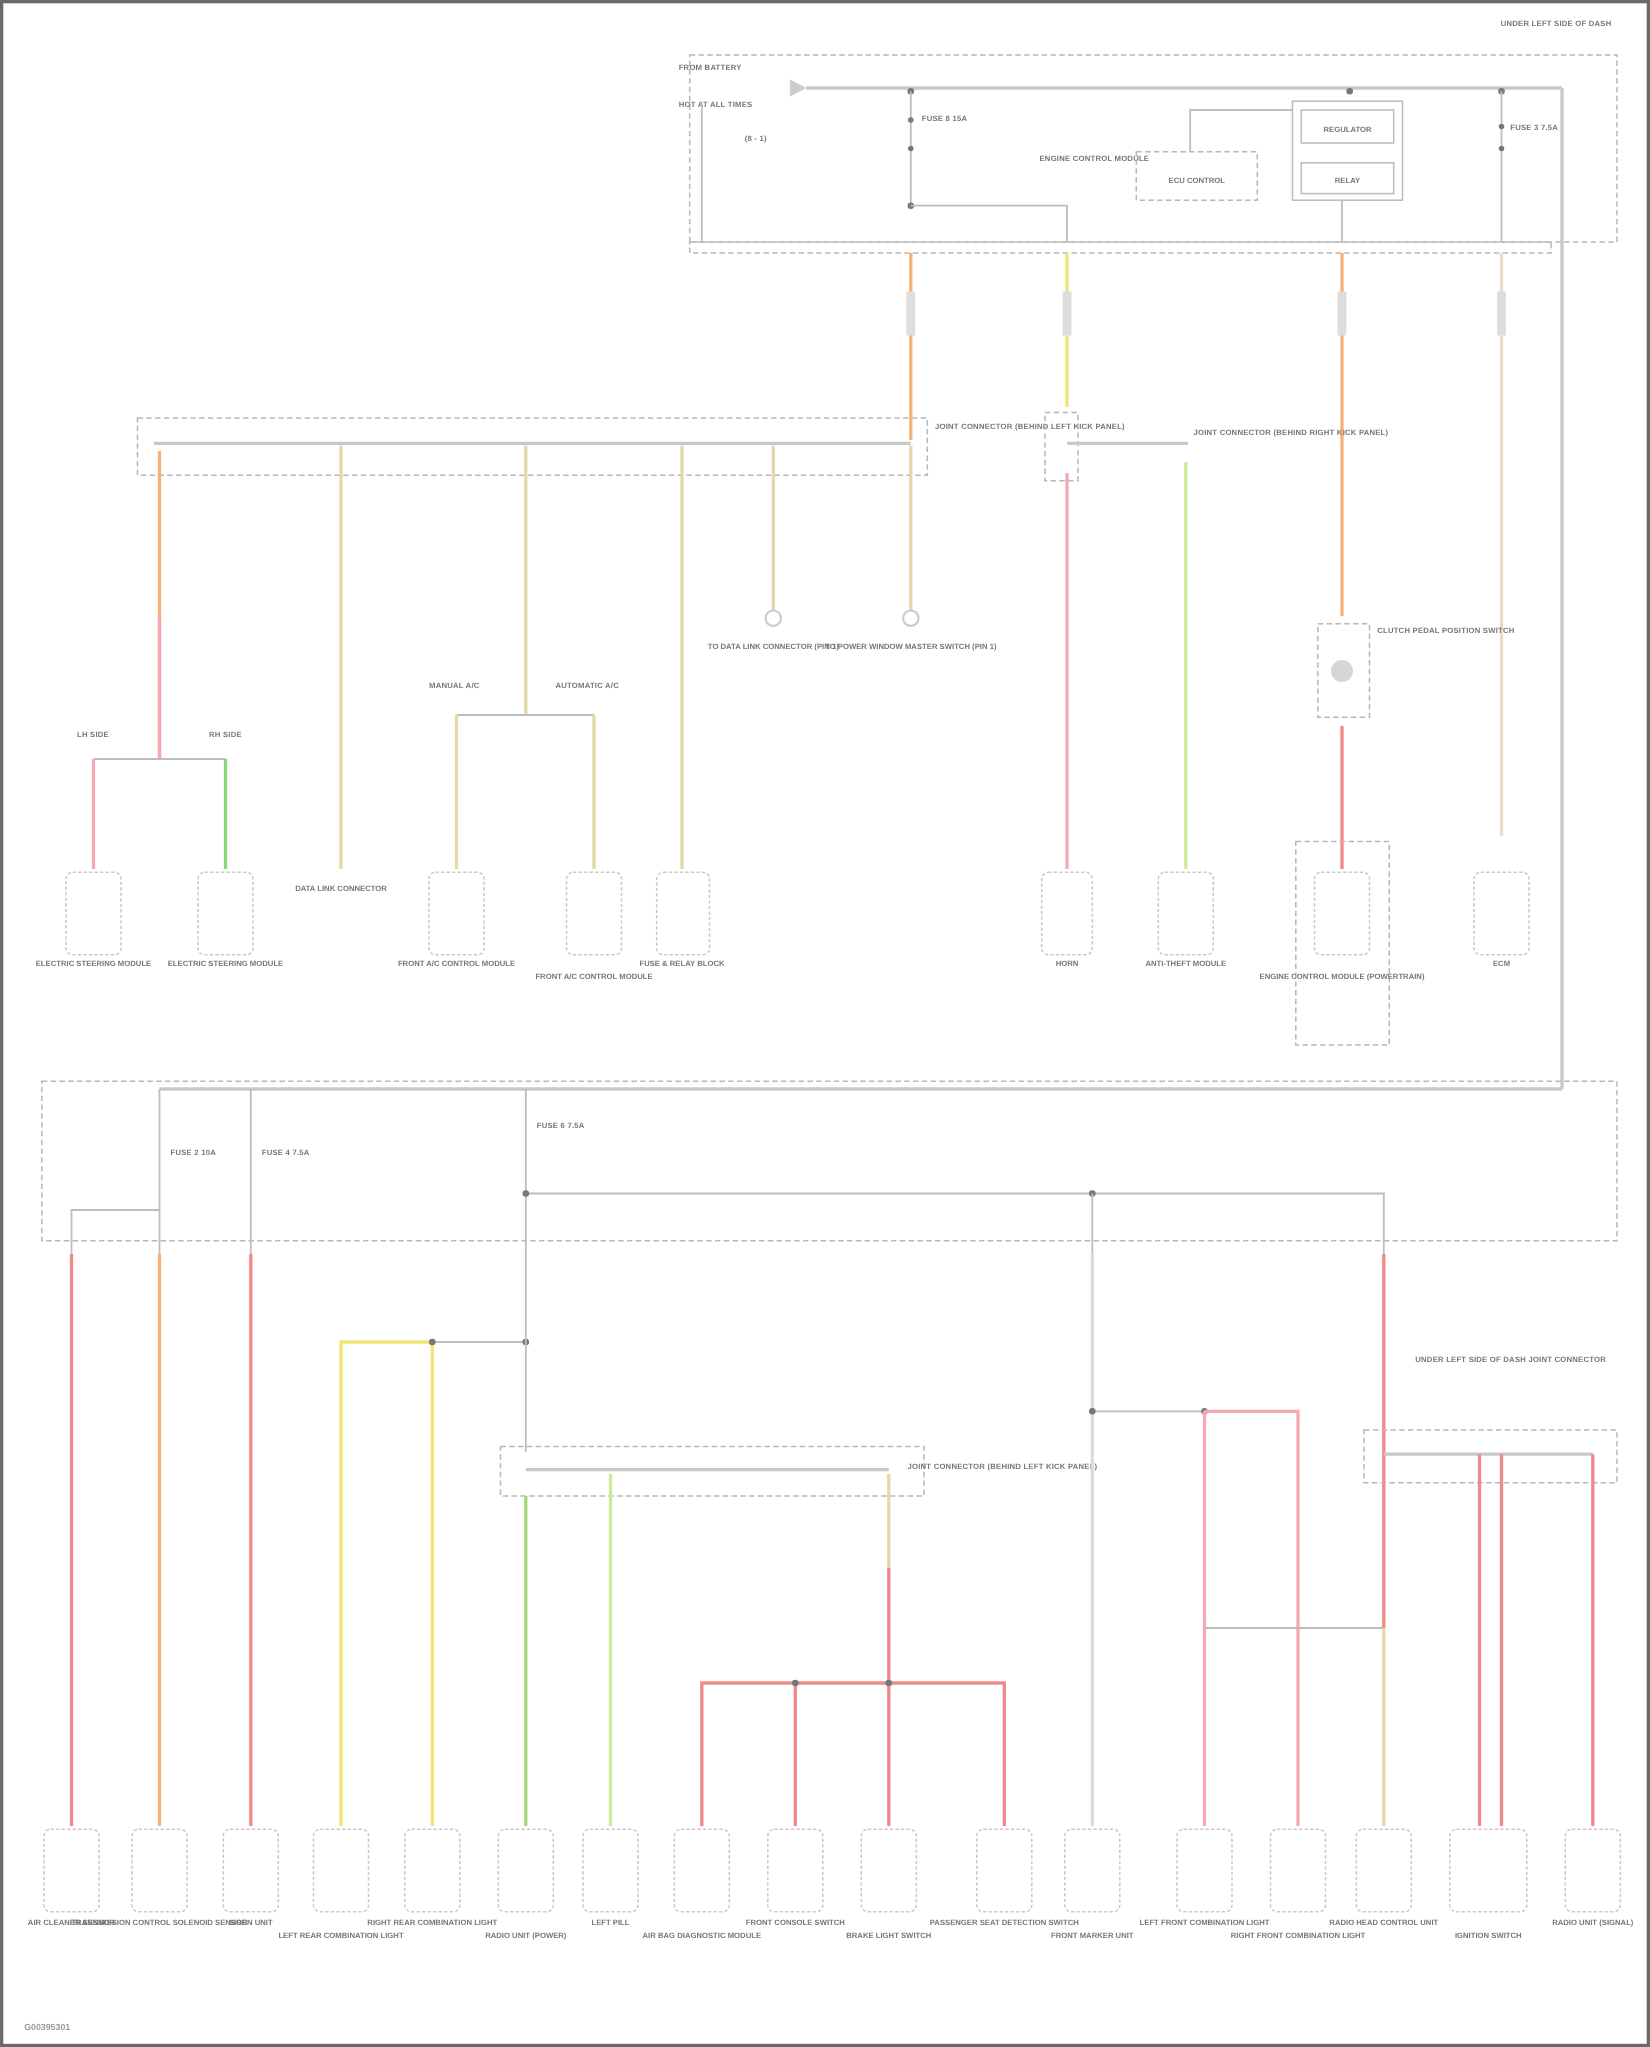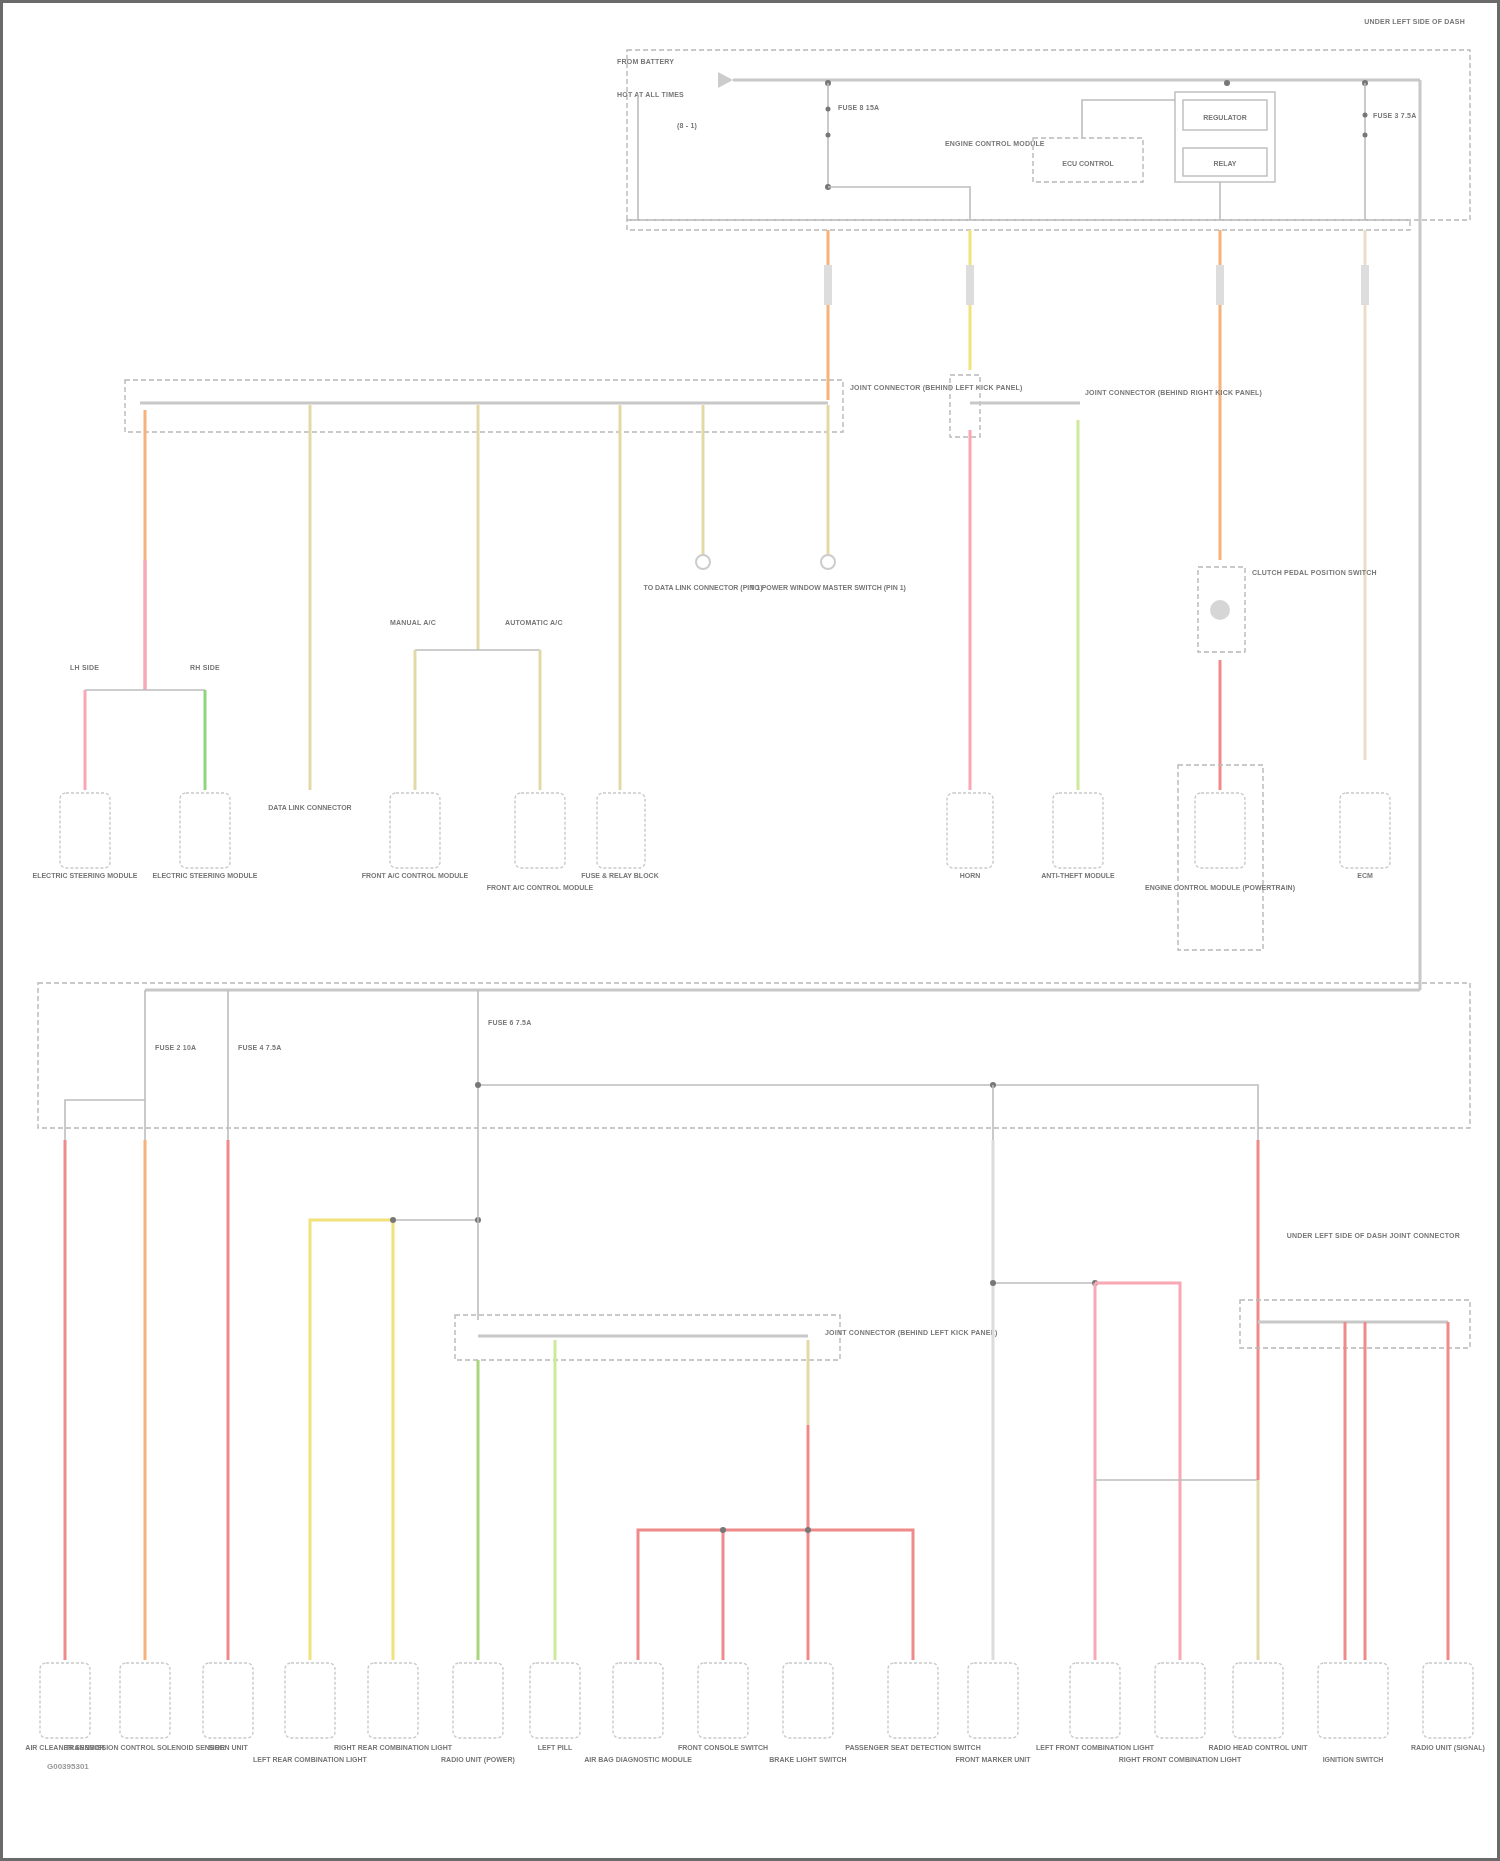--- a/index.html
+++ b/index.html
@@ -7,21 +7,21 @@
   #frame{position:absolute;left:0;top:0;width:1500px;height:1861px;border:3px solid #6a6a6a;box-sizing:border-box;}
   svg#diagram{position:absolute;left:0;top:0;width:1500px;height:1861px;}
   .lbl{font-family:"Liberation Sans",sans-serif;font-size:7px;fill:#777;font-weight:bold;letter-spacing:0.2px;}
   .comp-lbl{font-family:"Liberation Sans",sans-serif;font-size:7px;fill:#777;font-weight:bold;text-anchor:middle;}
   .dash{stroke:#b8b8b8;stroke-width:1.4;fill:none;stroke-dasharray:5 3;}
   .bus{stroke:#c8c8c8;stroke-width:3;fill:none;}
   .thin{stroke:#bdbdbd;stroke-width:1.6;fill:none;}
   .node{fill:#777;}
   .comp{fill:#fff;stroke:#c9c9c9;stroke-width:1.4;stroke-dasharray:3 2;}
   .box{fill:#fff;stroke:#bcbcbc;stroke-width:1.4;}
-  #footer-code{position:absolute;left:22px;top:1762px;font-size:8px;color:#999;font-weight:bold;margin-left:25px;}
+  #footer-code{position:absolute;left:22px;top:1838px;font-size:8px;color:#999;font-weight:bold;}
 </style>
 </head>
 <body>
 
 <div id="frame"></div>
 
 <svg id="diagram" viewBox="0 0 1500 1861" xmlns="http://www.w3.org/2000/svg">
 
   <g>
     <text class="lbl" x="1465" y="24" text-anchor="end">UNDER LEFT SIDE OF DASH</text>

